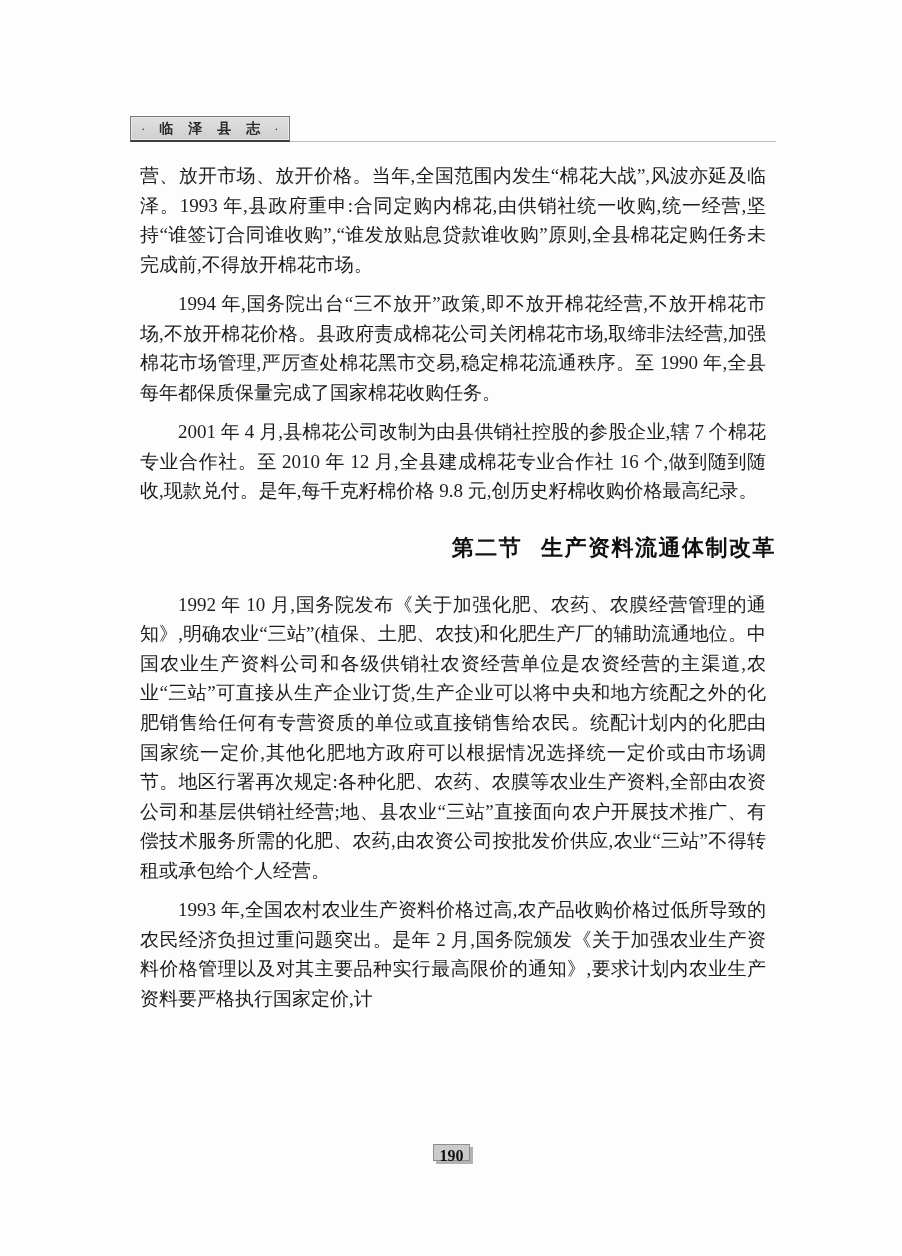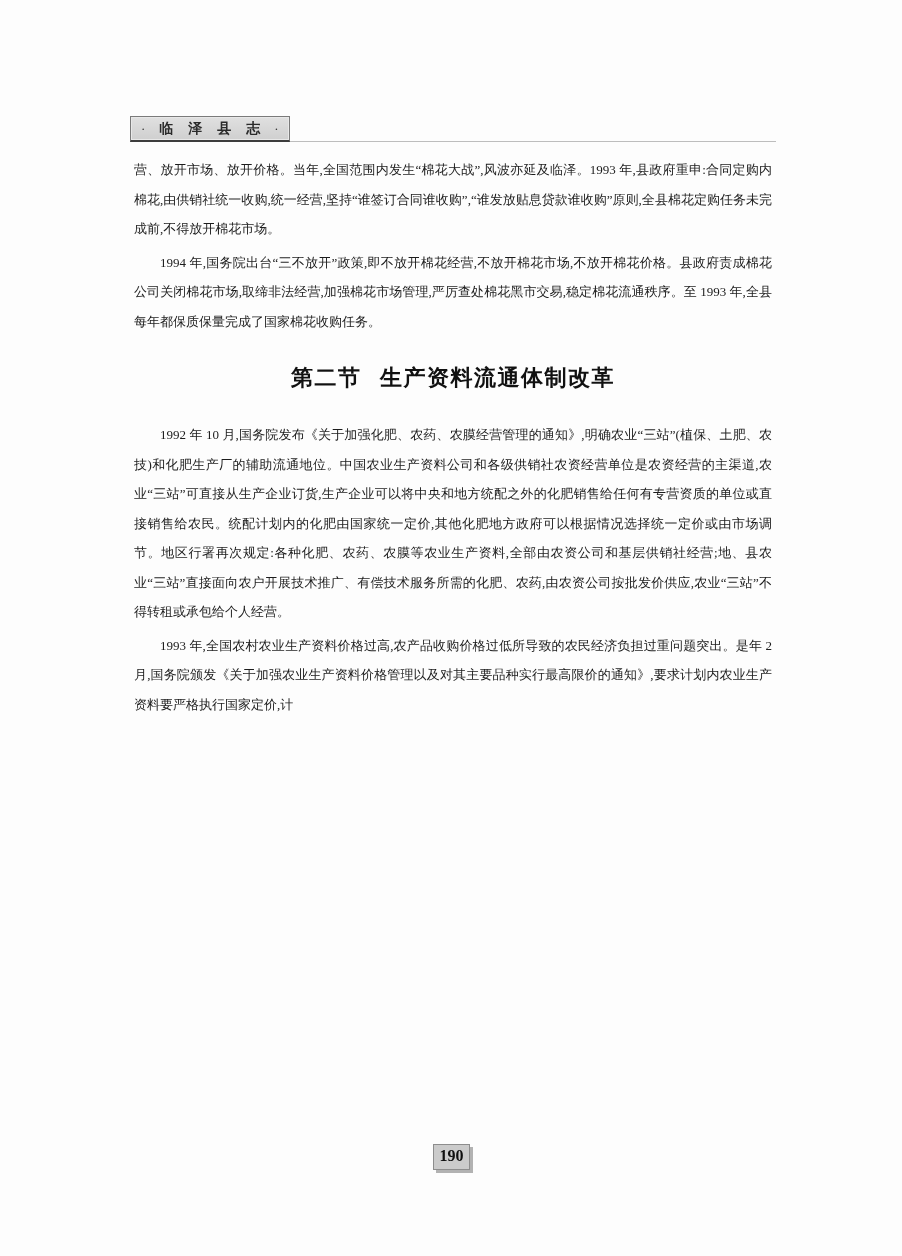--- a/index.html
+++ b/index.html
@@ -62,49 +62,49 @@
     white-space: nowrap;
   }
   
   .text-column {
     position: absolute;
     left: 130px;
     top: 151px;
     width: 646px;
   }
   .para {
-    margin: 4px;
-    font-size: 13px;
+    margin: 10px;
+    font-size: 19px;
     line-height: 29.55px;
     text-align: justify;
     text-justify: inter-ideograph;
     text-indent: 2em;
     color: #1c1c1c;
   }
   .para.first {
     text-indent: 0;
   }
   .section-heading {
     margin: 27px 0 26px 0;
-    text-align: center;
+    text-align: right;
     font-size: 22px;
     font-weight: bold;
     color: #111;
     letter-spacing: 1.5px;
     line-height: 1.4;
     white-space: nowrap;
   }
   .sec-num { margin-right: 0.85em; }
   
   .page-number {
     position: absolute;
     left: 433px;
     top: 1144px;
     width: 37px;
-    height: 26px;
+    height: 17px;
     box-sizing: border-box;
     background: #cbcbcb;
     border: 1px solid #8d8d8d;
     box-shadow: 3px 3px 0 0 #b2b2b2;
     text-align: center;
     font-size: 16px;
     font-weight: bold;
     line-height: 21px;
     color: #101010;
   }
@@ -118,21 +118,22 @@
     <div class="header-rule"></div>
     <div class="header-box">
       <span class="hdot">·</span>
       <span class="htitle">临泽县志</span>
       <span class="hdot">·</span>
     </div>
   </div>
 
   <div class="text-column">
     <p class="para first">营、放开市场、放开价格。当年,全国范围内发生“棉花大战”,风波亦延及临泽。1993 年,县政府重申:合同定购内棉花,由供销社统一收购,统一经营,坚持“谁签订合同谁收购”,“谁发放贴息贷款谁收购”原则,全县棉花定购任务未完成前,不得放开棉花市场。</p>
-    <p class="para">1994 年,国务院出台“三不放开”政策,即不放开棉花经营,不放开棉花市场,不放开棉花价格。县政府责成棉花公司关闭棉花市场,取缔非法经营,加强棉花市场管理,严厉查处棉花黑市交易,稳定棉花流通秩序。至 1993 年,全县每年都保质保量完成了国家棉花收购任务。</p>
+    <p class="para">1994 年,国务院出台“三不放开”政策,即不放开棉花经营,不放开棉花市场,不放开棉花价格。县政府责成棉花公司关闭棉花市场,取缔非法经营,加强棉花市场管理,严厉查处棉花黑市交易,稳定棉花流通秩序。至 1990 年,全县每年都保质保量完成了国家棉花收购任务。</p>
+    <p class="para">2001 年 4 月,县棉花公司改制为由县供销社控股的参股企业,辖 7 个棉花专业合作社。至 2010 年 12 月,全县建成棉花专业合作社 16 个,做到随到随收,现款兑付。是年,每千克籽棉价格 9.8 元,创历史籽棉收购价格最高纪录。</p>
 
     <h2 class="section-heading">
       <span class="sec-num">第二节</span><span class="sec-title">生产资料流通体制改革</span>
     </h2>
 
     <p class="para">1992 年 10 月,国务院发布《关于加强化肥、农药、农膜经营管理的通知》,明确农业“三站”(植保、土肥、农技)和化肥生产厂的辅助流通地位。中国农业生产资料公司和各级供销社农资经营单位是农资经营的主渠道,农业“三站”可直接从生产企业订货,生产企业可以将中央和地方统配之外的化肥销售给任何有专营资质的单位或直接销售给农民。统配计划内的化肥由国家统一定价,其他化肥地方政府可以根据情况选择统一定价或由市场调节。地区行署再次规定:各种化肥、农药、农膜等农业生产资料,全部由农资公司和基层供销社经营;地、县农业“三站”直接面向农户开展技术推广、有偿技术服务所需的化肥、农药,由农资公司按批发价供应,农业“三站”不得转租或承包给个人经营。</p>
     <p class="para">1993 年,全国农村农业生产资料价格过高,农产品收购价格过低所导致的农民经济负担过重问题突出。是年 2 月,国务院颁发《关于加强农业生产资料价格管理以及对其主要品种实行最高限价的通知》,要求计划内农业生产资料要严格执行国家定价,计</p>
   </div>
 
   <div class="page-number">190</div>

